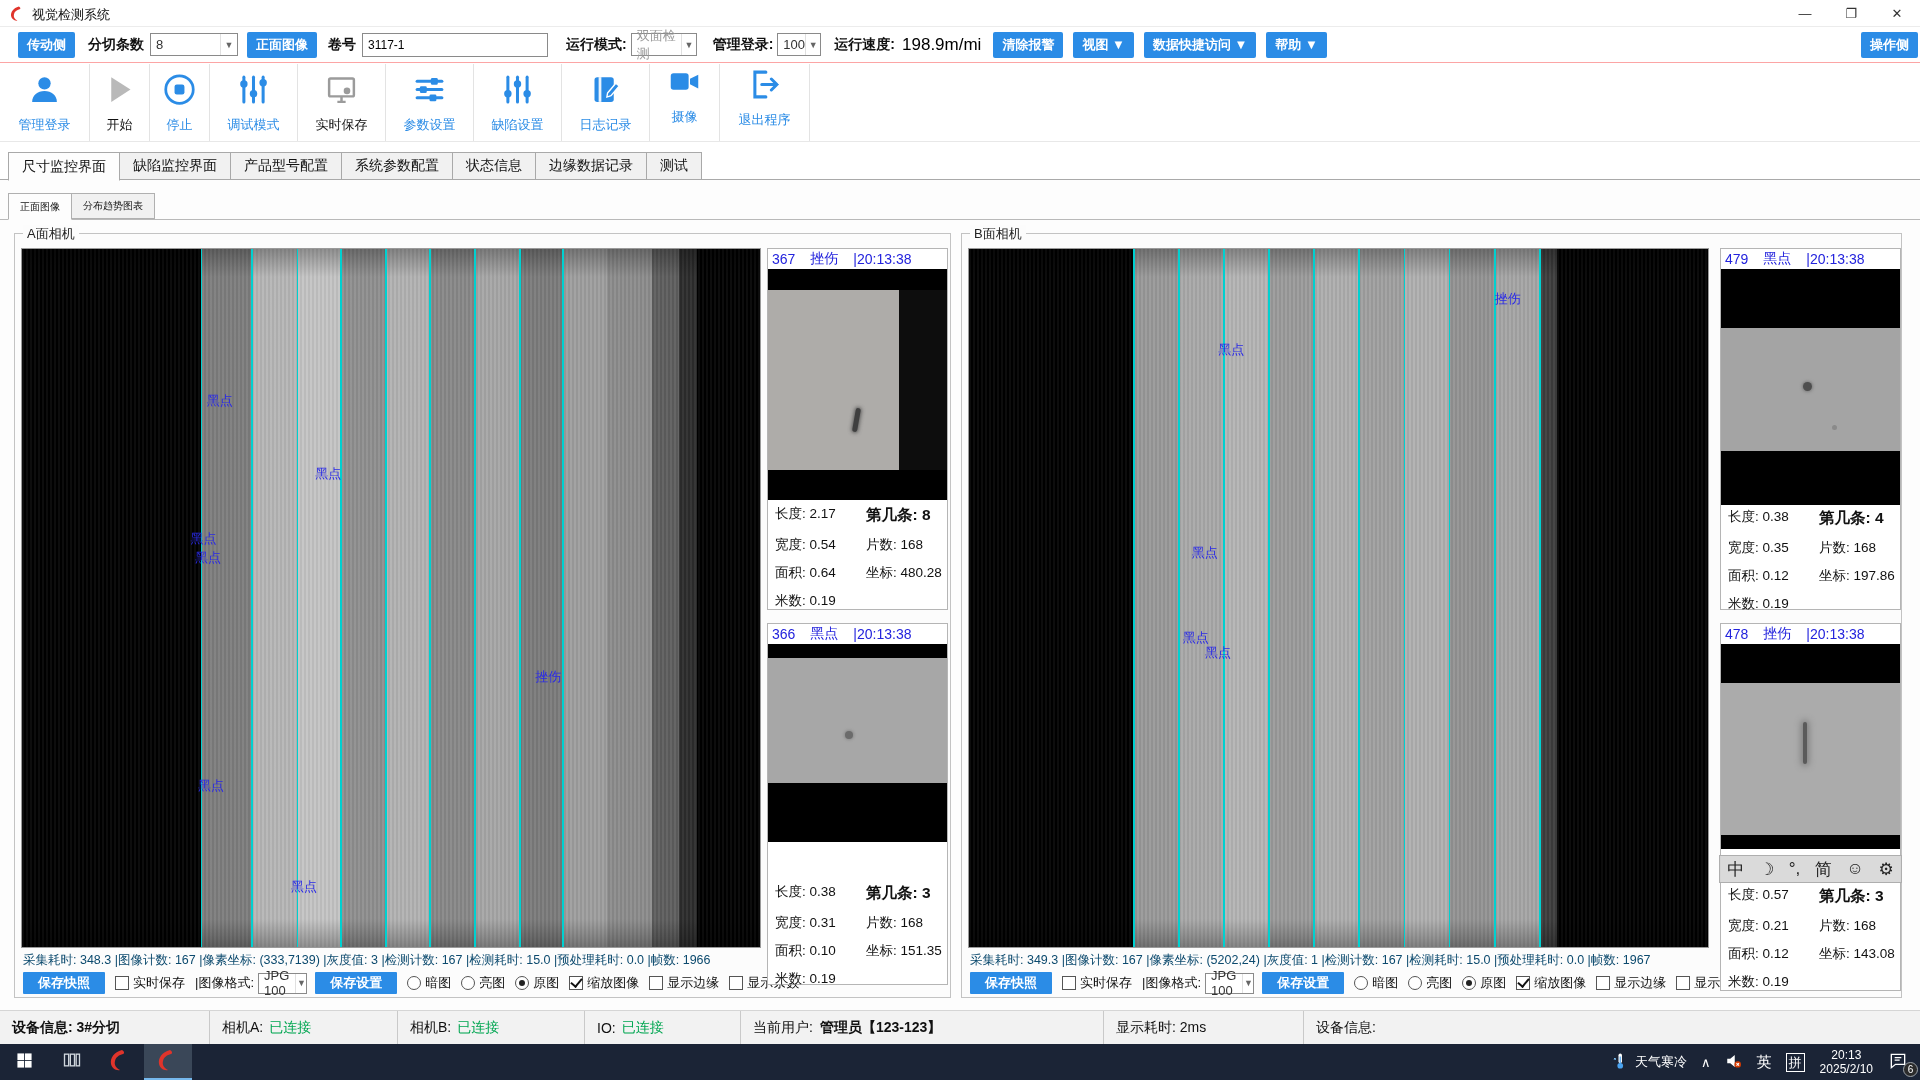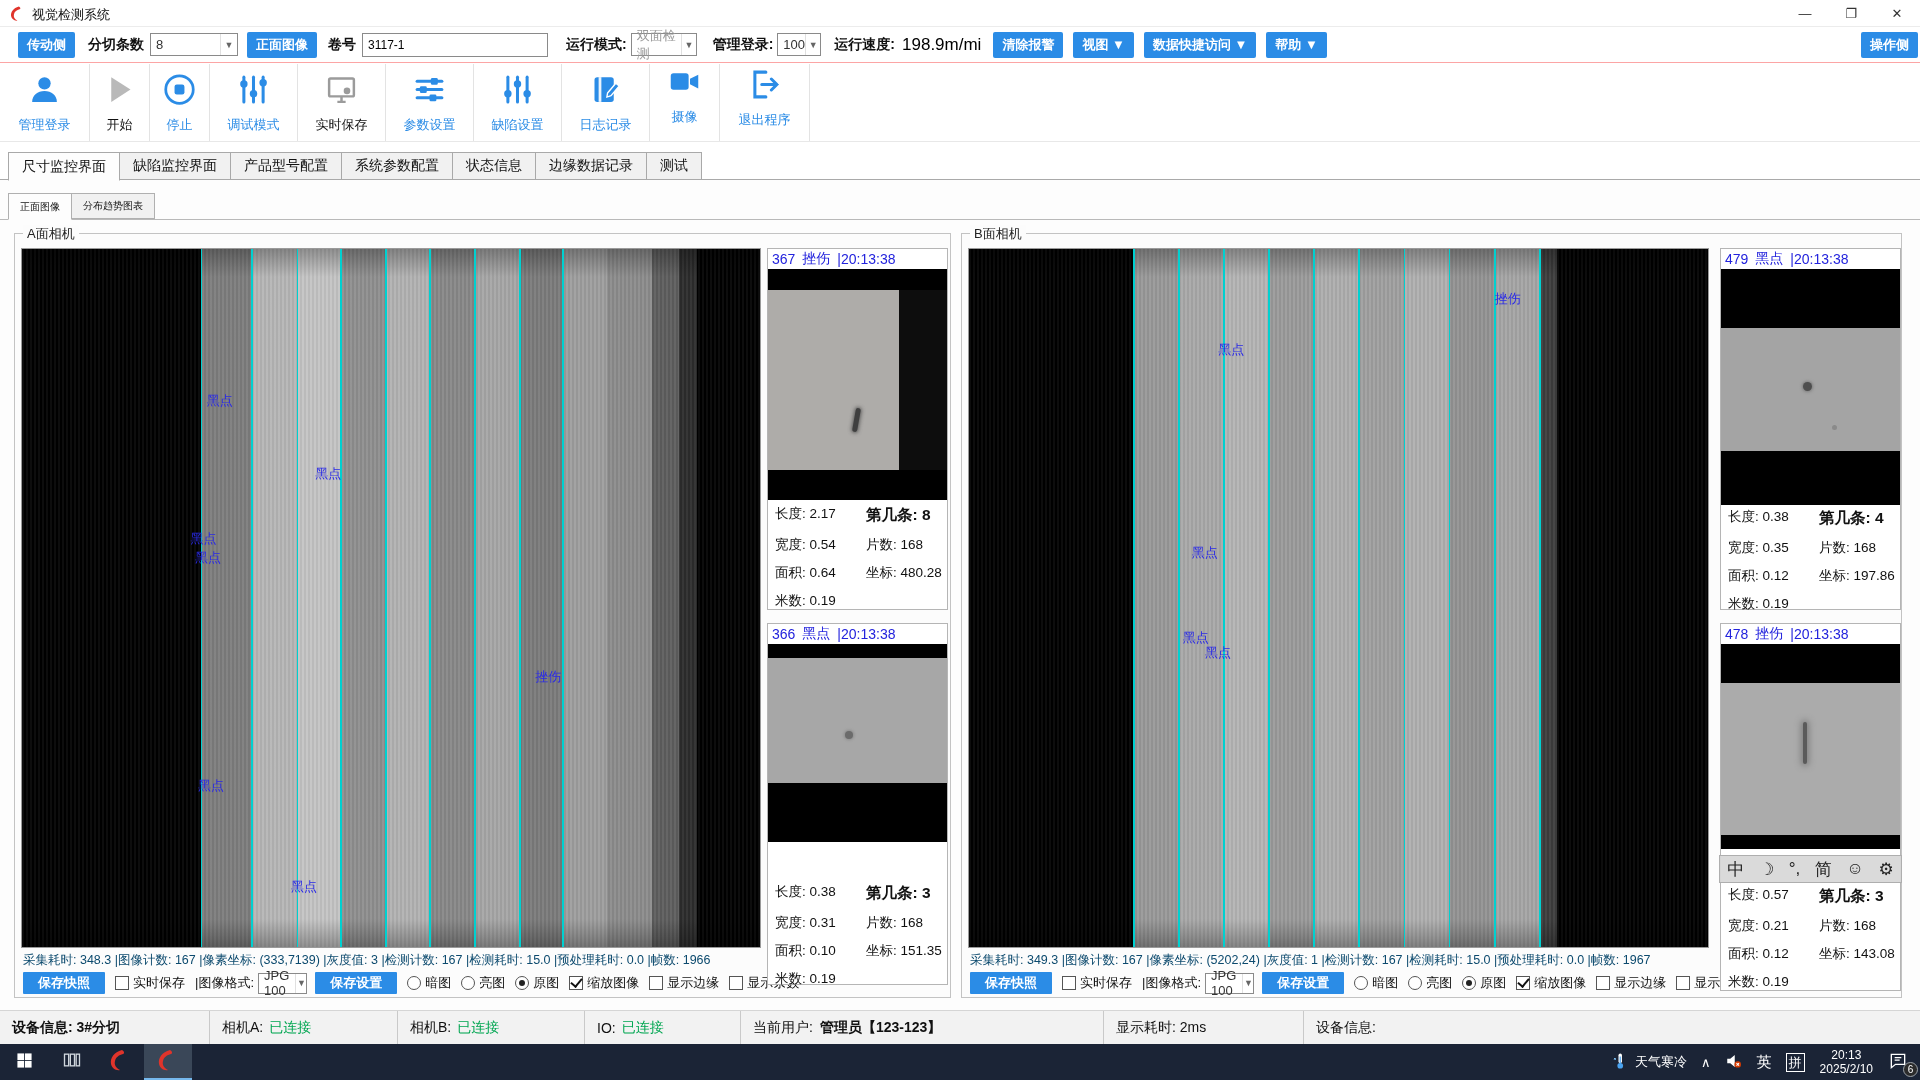--- a/index.html
+++ b/index.html
@@ -54,21 +54,21 @@
 .sbtn{background:#2b8ce6;color:#fff;font-size:13px;font-weight:bold;height:22px;padding:0 15px;display:inline-flex;align-items:center;border-radius:1px;white-space:nowrap}
 .cb,.rad{display:inline-block;width:14px;height:14px;border:1px solid #555;background:#fff;position:relative;margin-right:4px;flex:none}
 .cb.on::after{content:"";position:absolute;left:3px;top:-1px;width:5px;height:9px;border:solid #111;border-width:0 2px 2px 0;transform:rotate(40deg)}
 .rad{border-radius:50%}
 .rad.on::after{content:"";position:absolute;left:3px;top:3px;width:6px;height:6px;border-radius:50%;background:#222}
 .cgap{margin-left:10px;display:inline-flex;align-items:center;white-space:nowrap}
 .fmtcombo{height:21px;width:74px;margin-left:4px}
 
 .dcol{position:absolute;top:14px;width:181px;height:744px}
 .dcard{position:absolute;left:0;width:181px;background:#fff;border:1px solid #b5b5b5}
-.dhead{display:flex;gap:7px;align-items:center;padding:1px 4px;font-size:14px;color:#2323dd;white-space:nowrap}
+.dhead{display:flex;gap:15px;align-items:center;padding:1px 4px;font-size:14px;color:#2323dd;white-space:nowrap}
 .dthumb{position:relative;width:100%;overflow:hidden}
 .dstats{position:absolute;left:7px;right:2px;display:grid;grid-template-columns:89px auto;column-gap:2px;row-gap:10px;font-size:13.5px;color:#111;white-space:nowrap}
 .dstats .big{font-weight:bold;font-size:15.5px}
 .streak{position:absolute;border-radius:3px}
 
 .imebar{position:absolute;left:1719px;top:855px;width:183px;height:28px;background:rgba(215,215,215,.93);border:1px solid #aeaeae;display:flex;align-items:center;justify-content:space-around;font-size:17px;color:#222;z-index:30}
 
 .appstatus{position:absolute;top:1010px;left:0;width:1920px;height:34px;background:#f2f2f2;border-top:1px solid #d5d5d5;display:flex;align-items:stretch;font-size:14px;color:#111}
 .seg{display:flex;align-items:center;padding-left:12px;border-right:1px solid #c9c9c9;white-space:nowrap}
 .green{color:#00a651;font-weight:normal;margin-left:6px}

